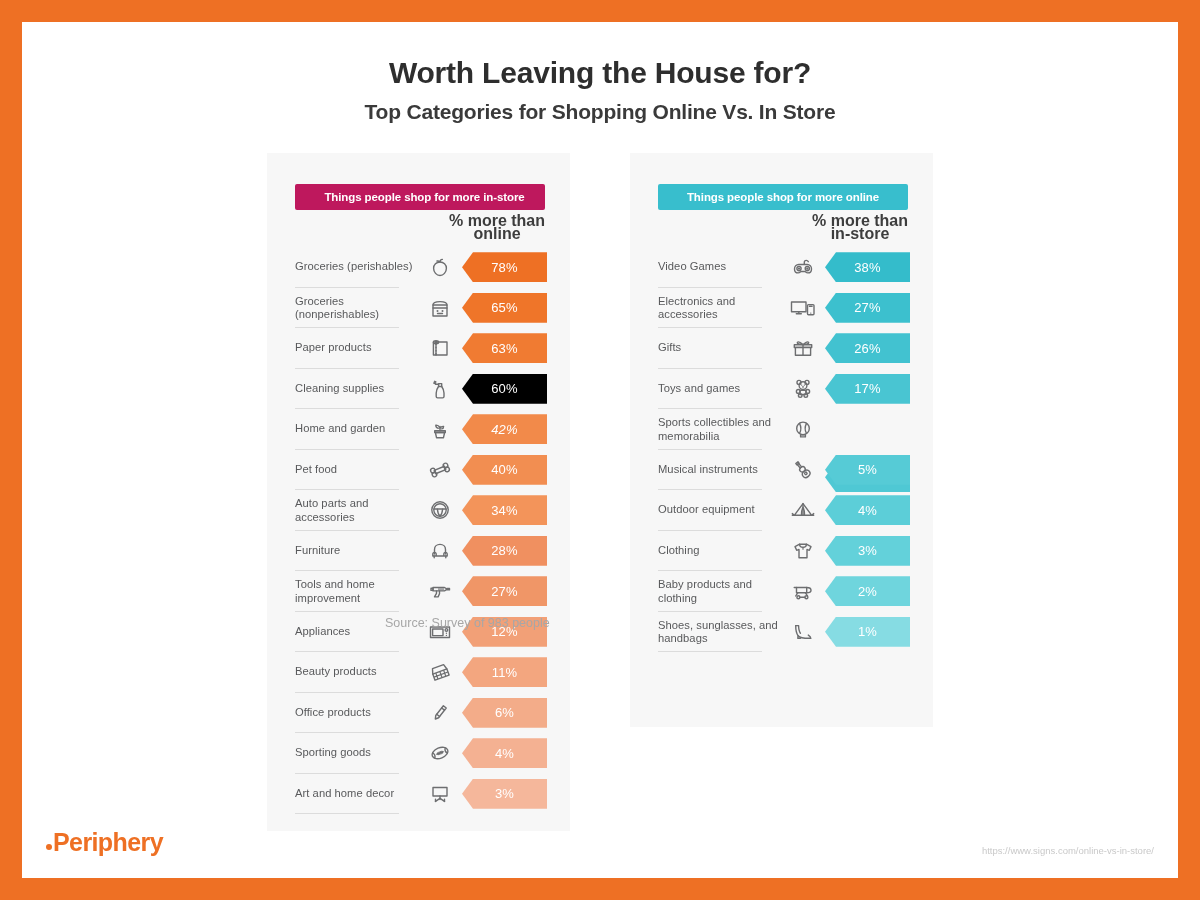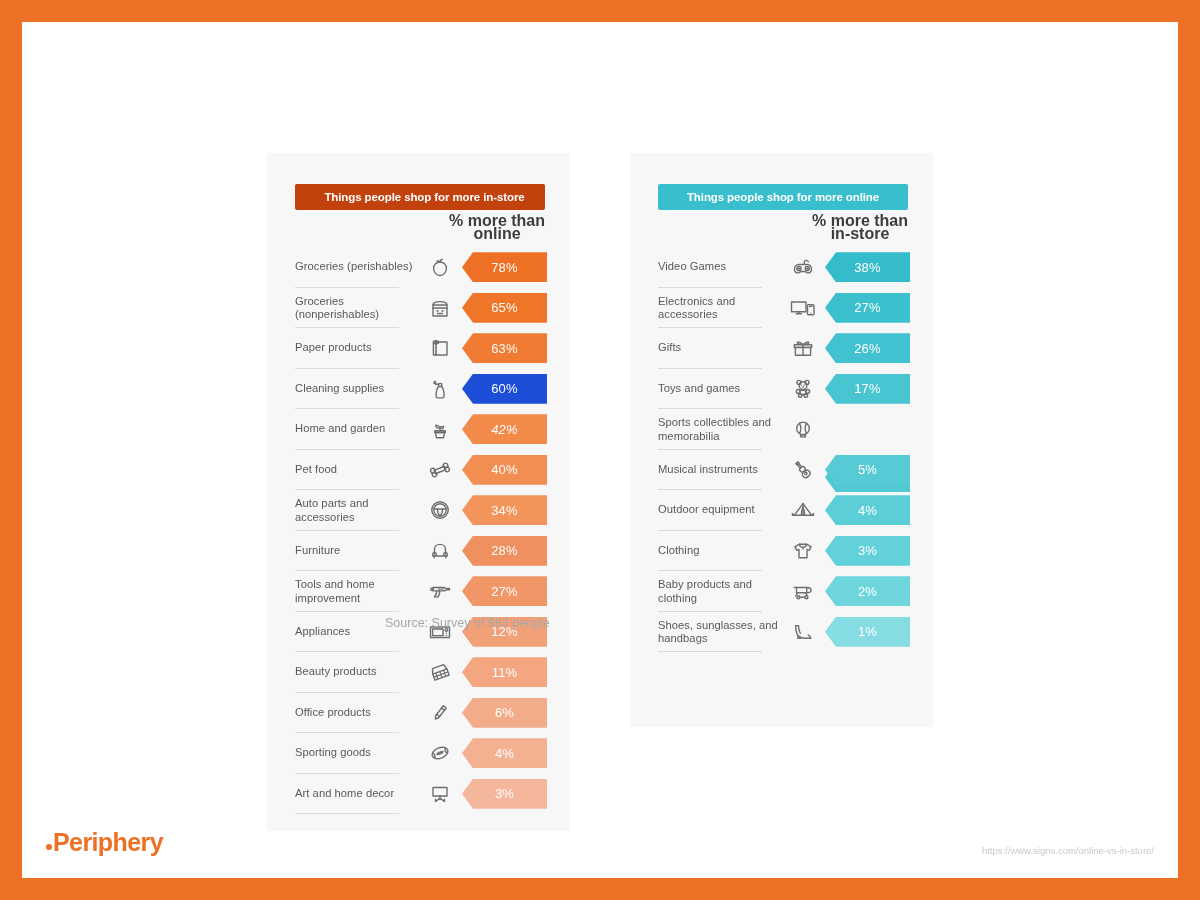--- a/index.html
+++ b/index.html
@@ -45,21 +45,21 @@
     position: absolute;
     left: 28px; top: 31px;
     width: 250px; height: 26px;
     border-radius: 2px;
     color: #ffffff;
     font-size: 11.5px;
     font-weight: bold;
     display: flex; align-items: center; justify-content: center;
     letter-spacing: -0.1px;
   }
-  #panel-instore .panel-header { background: #c2410c; padding-left: 9px; }
+  #panel-instore .panel-header { background: #be185d; padding-left: 9px; }
   #panel-online  .panel-header { background: #38BECD; }
 
   .col-caption {
     position: absolute;
     top: 62px; left: 178px; width: 104px;
     text-align: center;
     font-size: 16px; font-weight: bold; color: #3D3D3D;
     line-height: 12.5px;
   }
 
@@ -128,20 +128,24 @@
     right: 24px; bottom: 22px;
     font-size: 9.5px; color: #C9C9C9;
   }
 </style>
 </head>
 <body>
 
 <div id="frame">
   <div id="canvas">
 
+    <div id="title-block">
+      <div id="main-title">Worth Leaving the House for?</div>
+      <div id="subtitle">Top Categories for Shopping Online Vs. In Store</div>
+    </div>
 
     <div id="panels">
 
       <div class="panel" id="panel-instore">
         <div class="panel-header">Things people shop for more in-store</div>
         <div class="col-caption">% more than<br>online</div>
         <div class="rows" id="rows-instore">
             <div class="row">
               <div class="row-label">Groceries (perishables)</div>
               <div class="row-underline"></div>
@@ -186,21 +190,21 @@
               <div class="row-label">Cleaning supplies</div>
               <div class="row-underline"></div>
               <div class="row-icon">
                 <svg width="30" height="30" viewBox="0 0 30 30">
                   <path fill="none" stroke="#6D6E70" stroke-width="1.4" stroke-linecap="round" stroke-linejoin="round" d="M13.5 12.5h3.2c1.4 2 2.3 4.2 2.3 6.4v3.6c0 .8-.6 1.4-1.4 1.4h-5c-.8 0-1.4-.6-1.4-1.4v-3.6c0-2.2.9-4.4 2.3-6.4z"></path>
                   <path fill="none" stroke="#6D6E70" stroke-width="1.4" stroke-linecap="round" stroke-linejoin="round" d="M13.6 12.5V9.6h3.1v2.9"></path>
                   <path fill="none" stroke="#6D6E70" stroke-width="1.4" stroke-linecap="round" stroke-linejoin="round" d="M13.6 10.3h-3l-1.5-2"></path>
                   <path fill="none" stroke="#6D6E70" stroke-width="1.4" stroke-linecap="round" stroke-linejoin="round" d="M9.6 7.3l1.3.6M9 9.4l1.5-.2"></path>
                 </svg>
               </div>
-              <div class="bar" style="background: #1d4ed8;">60%</div>
+              <div class="bar" style="background: #000000;">60%</div>
             </div>
             <div class="row">
               <div class="row-label">Home and garden</div>
               <div class="row-underline"></div>
               <div class="row-icon">
                 <svg width="30" height="30" viewBox="0 0 30 30">
                   <path fill="none" stroke="#6D6E70" stroke-width="1.4" stroke-linecap="round" stroke-linejoin="round" d="M10.4 18.5h9.2l-1.1 5.2h-7z"></path>
                   <path fill="none" stroke="#6D6E70" stroke-width="1.4" stroke-linecap="round" stroke-linejoin="round" d="M9.7 16.7h10.6v1.8H9.7z"></path>
                   <path fill="none" stroke="#6D6E70" stroke-width="1.4" stroke-linecap="round" stroke-linejoin="round" d="M15 16.7v-4.3"></path>
                   <path fill="none" stroke="#6D6E70" stroke-width="1.4" stroke-linecap="round" stroke-linejoin="round" d="M15 13.5c-1.9-2.6-4.2-2.3-4.2-2.3s.1 2.6 2.4 3.1"></path>

